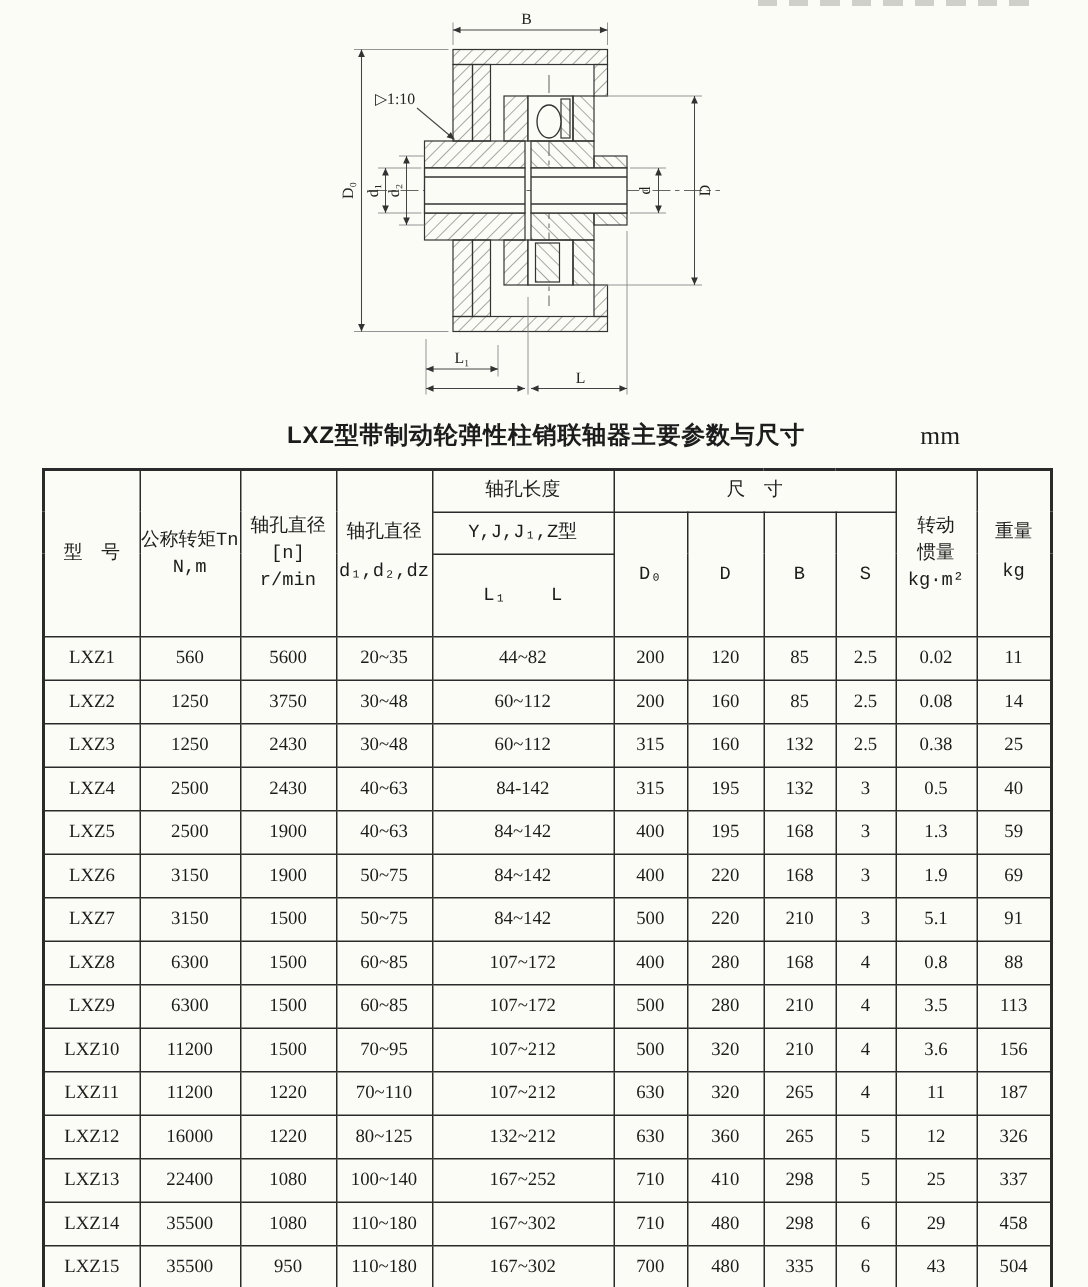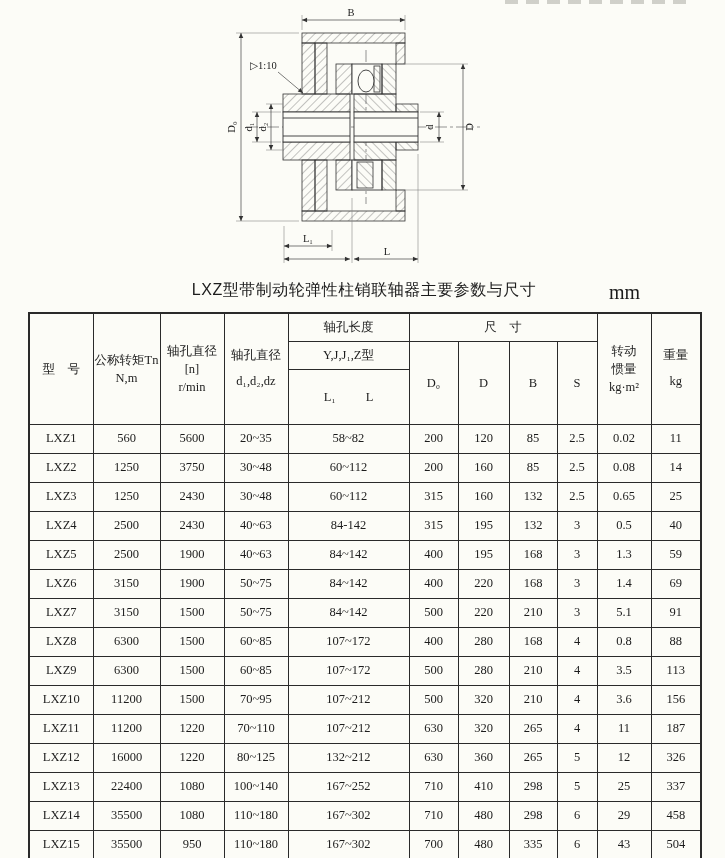--- a/index.html
+++ b/index.html
@@ -11,36 +11,36 @@
   
   .artifact{
     position:absolute;left:505px;top:0;width:185px;height:4px;
     background:repeating-linear-gradient(90deg,#9a9a92 0 13px,transparent 13px 21px);
     opacity:.45;
   }
   .drawing{position:absolute;left:0;top:0;}
   .title-row{
     position:absolute;left:28px;top:280px;width:672px;text-align:center;
     font-family:"Liberation Sans","DejaVu Sans",sans-serif;
-    font-weight:normal;font-size:16px;letter-spacing:.5px;
+    font-weight:bold;font-size:16px;letter-spacing:.5px;
   }
   .unit{
     position:absolute;right:85px;top:281px;
-    font-family:"Liberation Serif",serif;font-weight:normal;font-size:20px;letter-spacing:0;text-align:center;
+    font-family:"Liberation Serif",serif;font-weight:normal;font-size:17px;letter-spacing:0;text-align:center;
   }
   table.spec{
     position:absolute;left:28px;top:312px;width:672px;
     border-collapse:collapse;table-layout:fixed;
     border:2px solid #2a2a2a;font-size:12.5px;
   }
   table.spec th,table.spec td{
     border:1px solid #2a2a2a;text-align:center;vertical-align:middle;
     padding:0;font-weight:normal;overflow:hidden;
   }
-  thead th{white-space:pre-line;line-height:1.45;}
+  thead th{white-space:pre-line;line-height:1.45;font-family:Liberation Mono, monospace;}
   th.gapline{line-height:2.05;}
   tr.h1{height:28px;} tr.h2{height:28px;} tr.h3{height:27px;}
   tbody tr{height:29px;}
   .l1l{display:flex;justify-content:center;gap:30px;}
   .note{
     position:absolute;left:30px;top:872px;font-size:15px;letter-spacing:.5px;
     white-space:nowrap;
     margin-left:33px;
   }
   
@@ -225,21 +225,21 @@
         </div>
       </th>
     </tr>
   </thead>
   <tbody>
       <tr>
         <td>LXZ1</td>
         <td>560</td>
         <td>5600</td>
         <td>20~35</td>
-        <td>58~82</td>
+        <td>44~82</td>
         <td>200</td>
         <td>120</td>
         <td>85</td>
         <td>2.5</td>
         <td>0.02</td>
         <td>11</td>
       </tr>
       <tr>
         <td>LXZ2</td>
         <td>1250</td>
@@ -256,21 +256,21 @@
       <tr>
         <td>LXZ3</td>
         <td>1250</td>
         <td>2430</td>
         <td>30~48</td>
         <td>60~112</td>
         <td>315</td>
         <td>160</td>
         <td>132</td>
         <td>2.5</td>
-        <td>0.65</td>
+        <td>0.38</td>
         <td>25</td>
       </tr>
       <tr>
         <td>LXZ4</td>
         <td>2500</td>
         <td>2430</td>
         <td>40~63</td>
         <td>84-142</td>
         <td>315</td>
         <td>195</td>
@@ -295,21 +295,21 @@
       <tr>
         <td>LXZ6</td>
         <td>3150</td>
         <td>1900</td>
         <td>50~75</td>
         <td>84~142</td>
         <td>400</td>
         <td>220</td>
         <td>168</td>
         <td>3</td>
-        <td>1.4</td>
+        <td>1.9</td>
         <td>69</td>
       </tr>
       <tr>
         <td>LXZ7</td>
         <td>3150</td>
         <td>1500</td>
         <td>50~75</td>
         <td>84~142</td>
         <td>500</td>
         <td>220</td>

